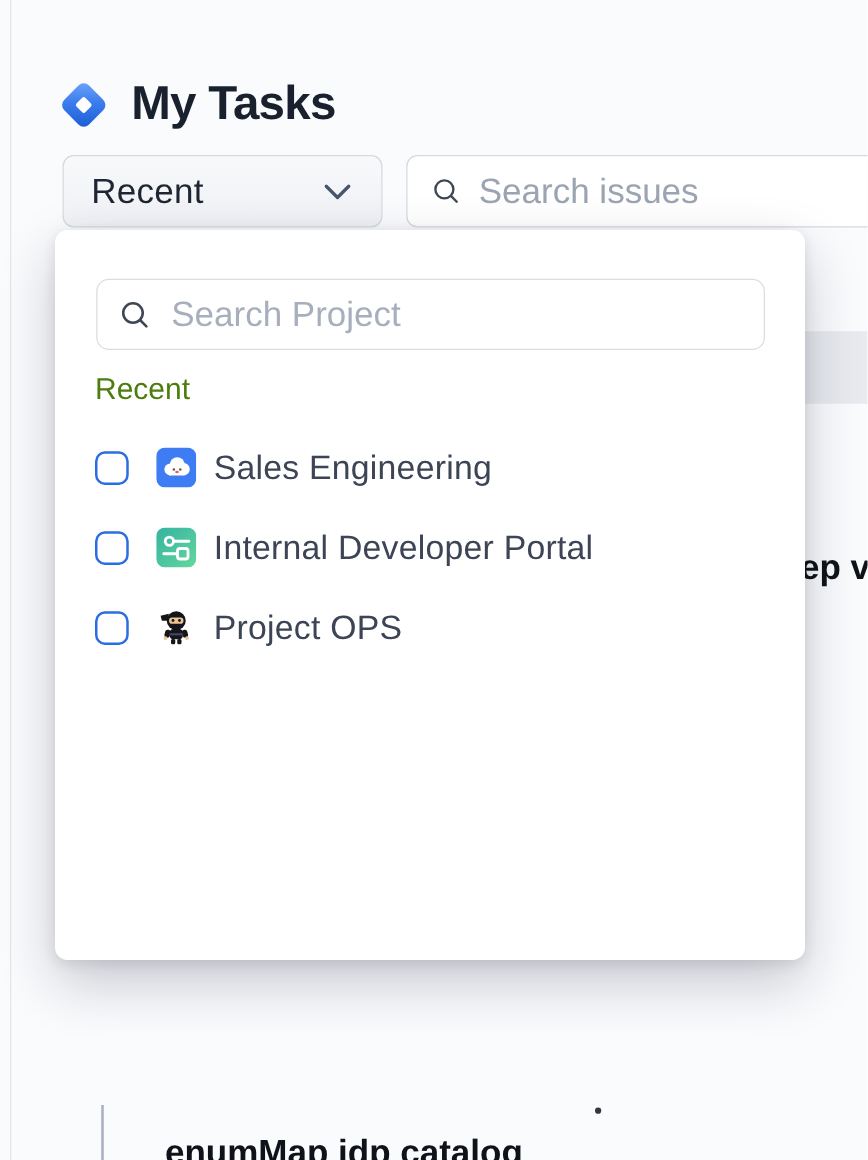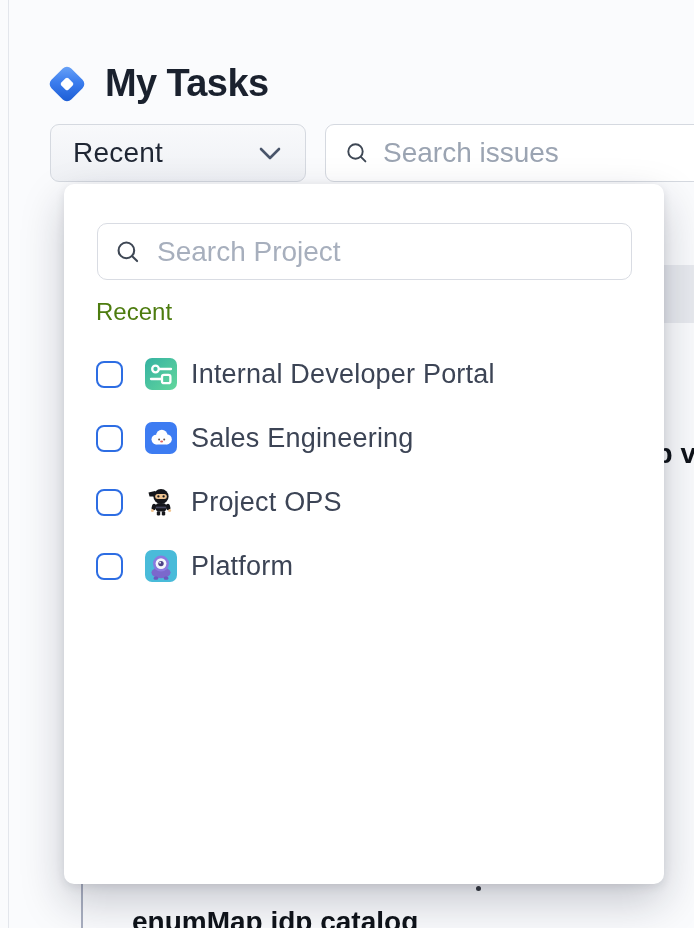--- a/index.html
+++ b/index.html
@@ -38,21 +38,21 @@
   
   .bg-band{position:absolute;left:330px;top:265px;width:364px;height:58px;background:#E8EAEF;z-index:1;}
   .bg-right-text{position:absolute;left:640px;top:438px;font-size:28px;font-weight:700;color:#0F1319;
     white-space:nowrap;z-index:1;}
   .bg-bottom-text{position:absolute;left:132px;top:906px;font-size:28px;font-weight:700;color:#0F1319;
     white-space:nowrap;z-index:1;}
   .bg-bottom-line{position:absolute;left:81px;top:884px;width:2px;height:44px;background:#A9AFC0;z-index:1;}
   .bg-dot{position:absolute;left:476px;top:886px;width:5px;height:5px;border-radius:50%;background:#33373D;z-index:1;}
 
   
-  .panel{position:absolute;left:64px;top:184px;width:600px;height:700px;background:#FFFFFF;
+  .panel{position:absolute;left:44px;top:184px;width:600px;height:584px;background:#FFFFFF;
     border-radius:10px;z-index:10;
     box-shadow:0 18px 44px rgba(16,24,44,0.22),0 3px 10px rgba(16,24,44,0.10);}
   .panel-search{position:absolute;left:33px;top:39px;width:535px;height:57px;box-sizing:border-box;
     background:#FFFFFF;border:1.5px solid #D9DCE3;border-radius:10px;
     display:flex;align-items:center;padding:0 16px 0 17px;gap:14px;}
   .section-label{position:absolute;left:32px;top:114px;font-size:24px;color:#4d7c0f;}
   .options{position:absolute;left:0;top:158px;width:100%;}
   .option-row{height:64px;display:flex;align-items:center;padding-left:32px;box-sizing:border-box;cursor:pointer;}
   .checkbox{width:27px;height:27px;box-sizing:border-box;border:2px solid #2D6DE3;border-radius:8px;
     background:#FFFFFF;flex:none;cursor:pointer;}
@@ -104,48 +104,48 @@
     <input type="text" placeholder="Search Project" style="">
   </div>
 
   <div class="section-label">Recent</div>
 
   <div class="options">
 
     <div class="option-row">
       <div class="checkbox"></div>
       <svg class="opt-icon" viewBox="0 0 32 32">
+        <rect width="32" height="32" rx="7" fill="#3D7CF2"></rect>
+        <circle cx="11.3" cy="17.5" r="4.8" fill="#FFFFFF"></circle>
+        <circle cx="16.8" cy="13.6" r="5.8" fill="#FFFFFF"></circle>
+        <circle cx="21.9" cy="17.3" r="4.9" fill="#FFFFFF"></circle>
+        <rect x="8.5" y="16.4" width="16.2" height="6" rx="3" fill="#FFFFFF"></rect>
+        <circle cx="14.1" cy="17.5" r="1" fill="#6B5548"></circle>
+        <circle cx="19.2" cy="17.5" r="1" fill="#6B5548"></circle>
+        <ellipse cx="16.6" cy="19.5" rx="1.5" ry="1" fill="#E2625E"></ellipse>
+      </svg>
+      <span class="opt-label">Sales Engineering</span>
+    </div>
+
+    <div class="option-row">
+      <div class="checkbox"></div>
+      <svg class="opt-icon" viewBox="0 0 32 32">
         <defs>
           <linearGradient id="g-teal" x1="0" y1="0" x2="1" y2="1">
             <stop offset="0" stop-color="#35B2A2"></stop>
               <stop offset="1" stop-color="#63D79C"></stop>
           </linearGradient>
         </defs>
         <rect width="32" height="32" rx="7" fill="url(#g-teal)"></rect>
         <circle cx="10.5" cy="11" r="3.3" fill="none" stroke="#FFFFFF" stroke-width="2.3"></circle>
         <line x1="14.2" y1="11" x2="26" y2="11" stroke="#FFFFFF" stroke-width="2.3" stroke-linecap="round"></line>
         <line x1="6" y1="21" x2="16.6" y2="21" stroke="#FFFFFF" stroke-width="2.3" stroke-linecap="round"></line>
         <rect x="17" y="16.8" width="8.4" height="8.4" rx="2" fill="none" stroke="#FFFFFF" stroke-width="2.3"></rect>
       </svg>
       <span class="opt-label">Internal Developer Portal</span>
-    </div>
-
-    <div class="option-row">
-      <div class="checkbox"></div>
-      <svg class="opt-icon" viewBox="0 0 32 32">
-        <rect width="32" height="32" rx="7" fill="#3D7CF2"></rect>
-        <circle cx="11.3" cy="17.5" r="4.8" fill="#FFFFFF"></circle>
-        <circle cx="16.8" cy="13.6" r="5.8" fill="#FFFFFF"></circle>
-        <circle cx="21.9" cy="17.3" r="4.9" fill="#FFFFFF"></circle>
-        <rect x="8.5" y="16.4" width="16.2" height="6" rx="3" fill="#FFFFFF"></rect>
-        <circle cx="14.1" cy="17.5" r="1" fill="#6B5548"></circle>
-        <circle cx="19.2" cy="17.5" r="1" fill="#6B5548"></circle>
-        <ellipse cx="16.6" cy="19.5" rx="1.5" ry="1" fill="#E2625E"></ellipse>
-      </svg>
-      <span class="opt-label">Sales Engineering</span>
     </div>
 
 
     <div class="option-row">
       <div class="checkbox"></div>
       <svg class="opt-icon" viewBox="0 0 32 32">
         <polygon points="3.5,6.5 10,5 10,10.5 4.5,10.5" fill="#15161B"></polygon>
         <circle cx="16" cy="10.5" r="7.6" fill="#15161B"></circle>
         <rect x="10.2" y="8" width="11.6" height="5" rx="2.5" fill="#EFC492"></rect>
         <circle cx="13.4" cy="10.4" r="1.15" fill="#17181D"></circle>
@@ -156,29 +156,15 @@
         <circle cx="7.4" cy="24.4" r="1.5" fill="#EFC492"></circle>
         <circle cx="24.6" cy="24.4" r="1.5" fill="#EFC492"></circle>
         <rect x="10.8" y="20.6" width="10.4" height="1.7" fill="#46475१" opacity="0"></rect>
         <rect x="10.8" y="20.6" width="10.4" height="1.7" fill="#46475E"></rect>
         <rect x="11.8" y="25.2" width="3.4" height="4.2" rx="1.2" fill="#15161B"></rect>
         <rect x="16.8" y="25.2" width="3.4" height="4.2" rx="1.2" fill="#15161B"></rect>
       </svg>
       <span class="opt-label">Project OPS</span>
     </div>
 
-    <div class="option-row">
-      <div class="checkbox"></div>
-      <svg class="opt-icon" viewBox="0 0 32 32">
-        <rect width="32" height="32" rx="7" fill="#49BBD9"></rect>
-        <ellipse cx="16" cy="22.6" rx="9.6" ry="5.6" fill="#7B68CC"></ellipse>
-        <rect x="8.6" y="26.4" width="4.6" height="3.4" rx="1.6" fill="#6C59BE"></rect>
-        <rect x="18.8" y="26.4" width="4.6" height="3.4" rx="1.6" fill="#6C59BE"></rect>
-        <circle cx="16" cy="13.6" r="8" fill="#8A7ADF"></circle>
-        <circle cx="16" cy="13.6" r="5.4" fill="#F4F7FB"></circle>
-        <circle cx="16" cy="13.6" r="2.7" fill="#4C4186"></circle>
-        <circle cx="15.1" cy="12.7" r="0.9" fill="#F4F7FB"></circle>
-      </svg>
-      <span class="opt-label">Platform</span>
-    </div>
 
   </div>
 </div>
 
 </body></html>

